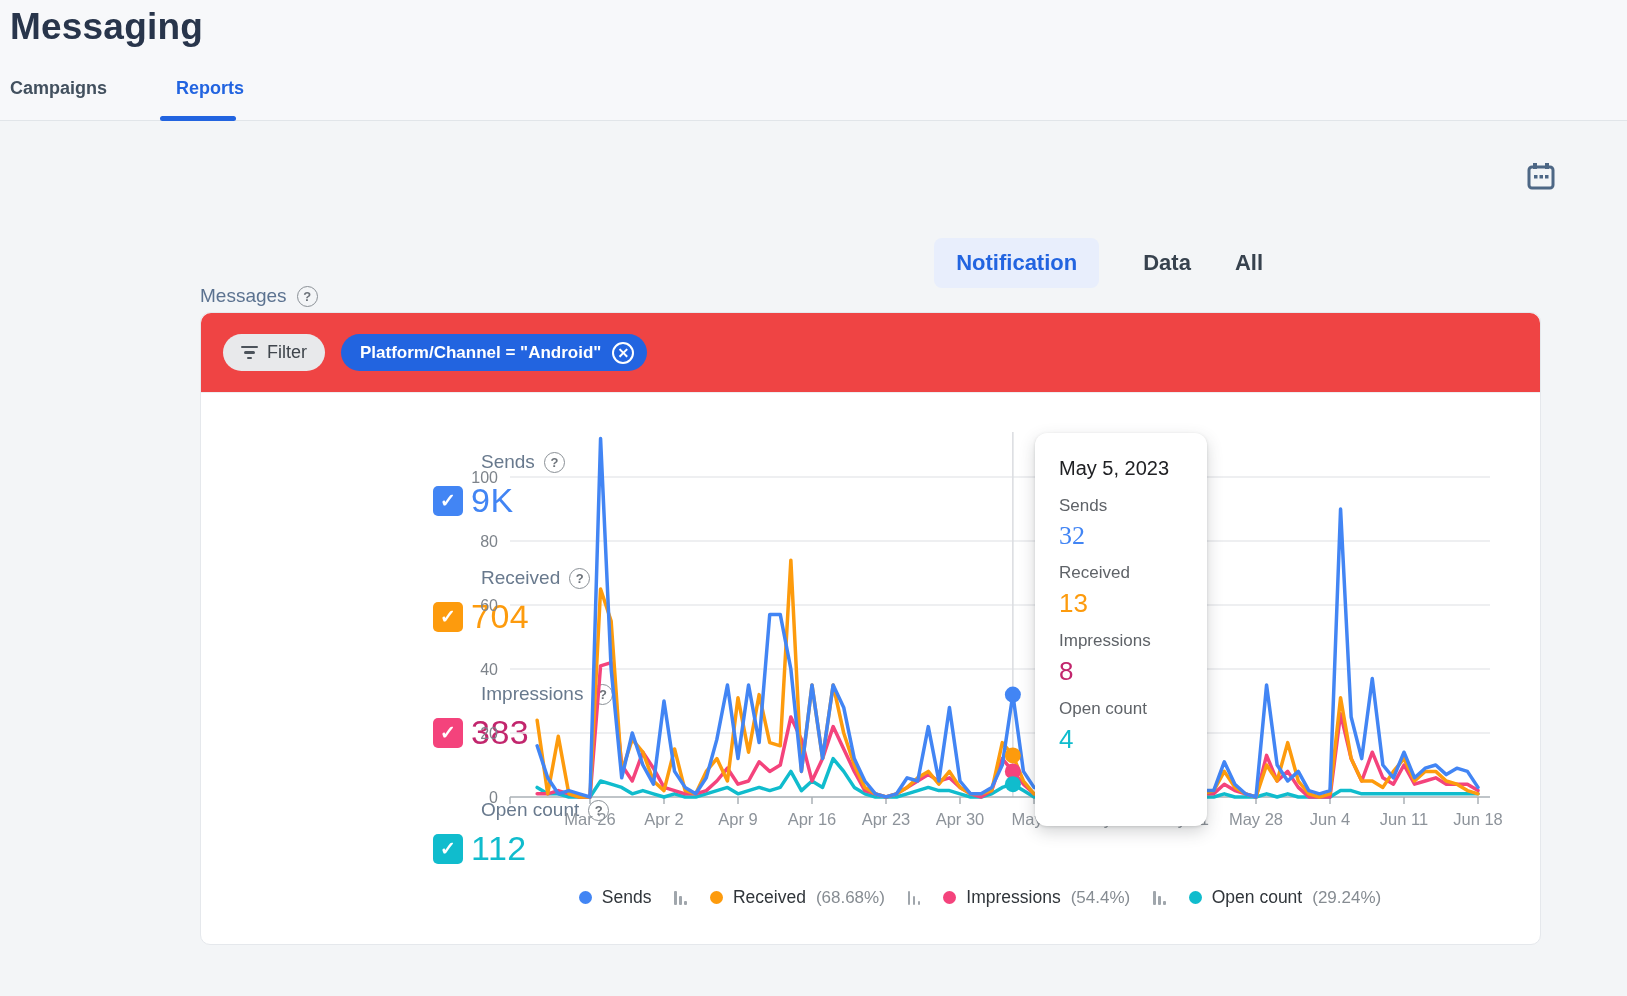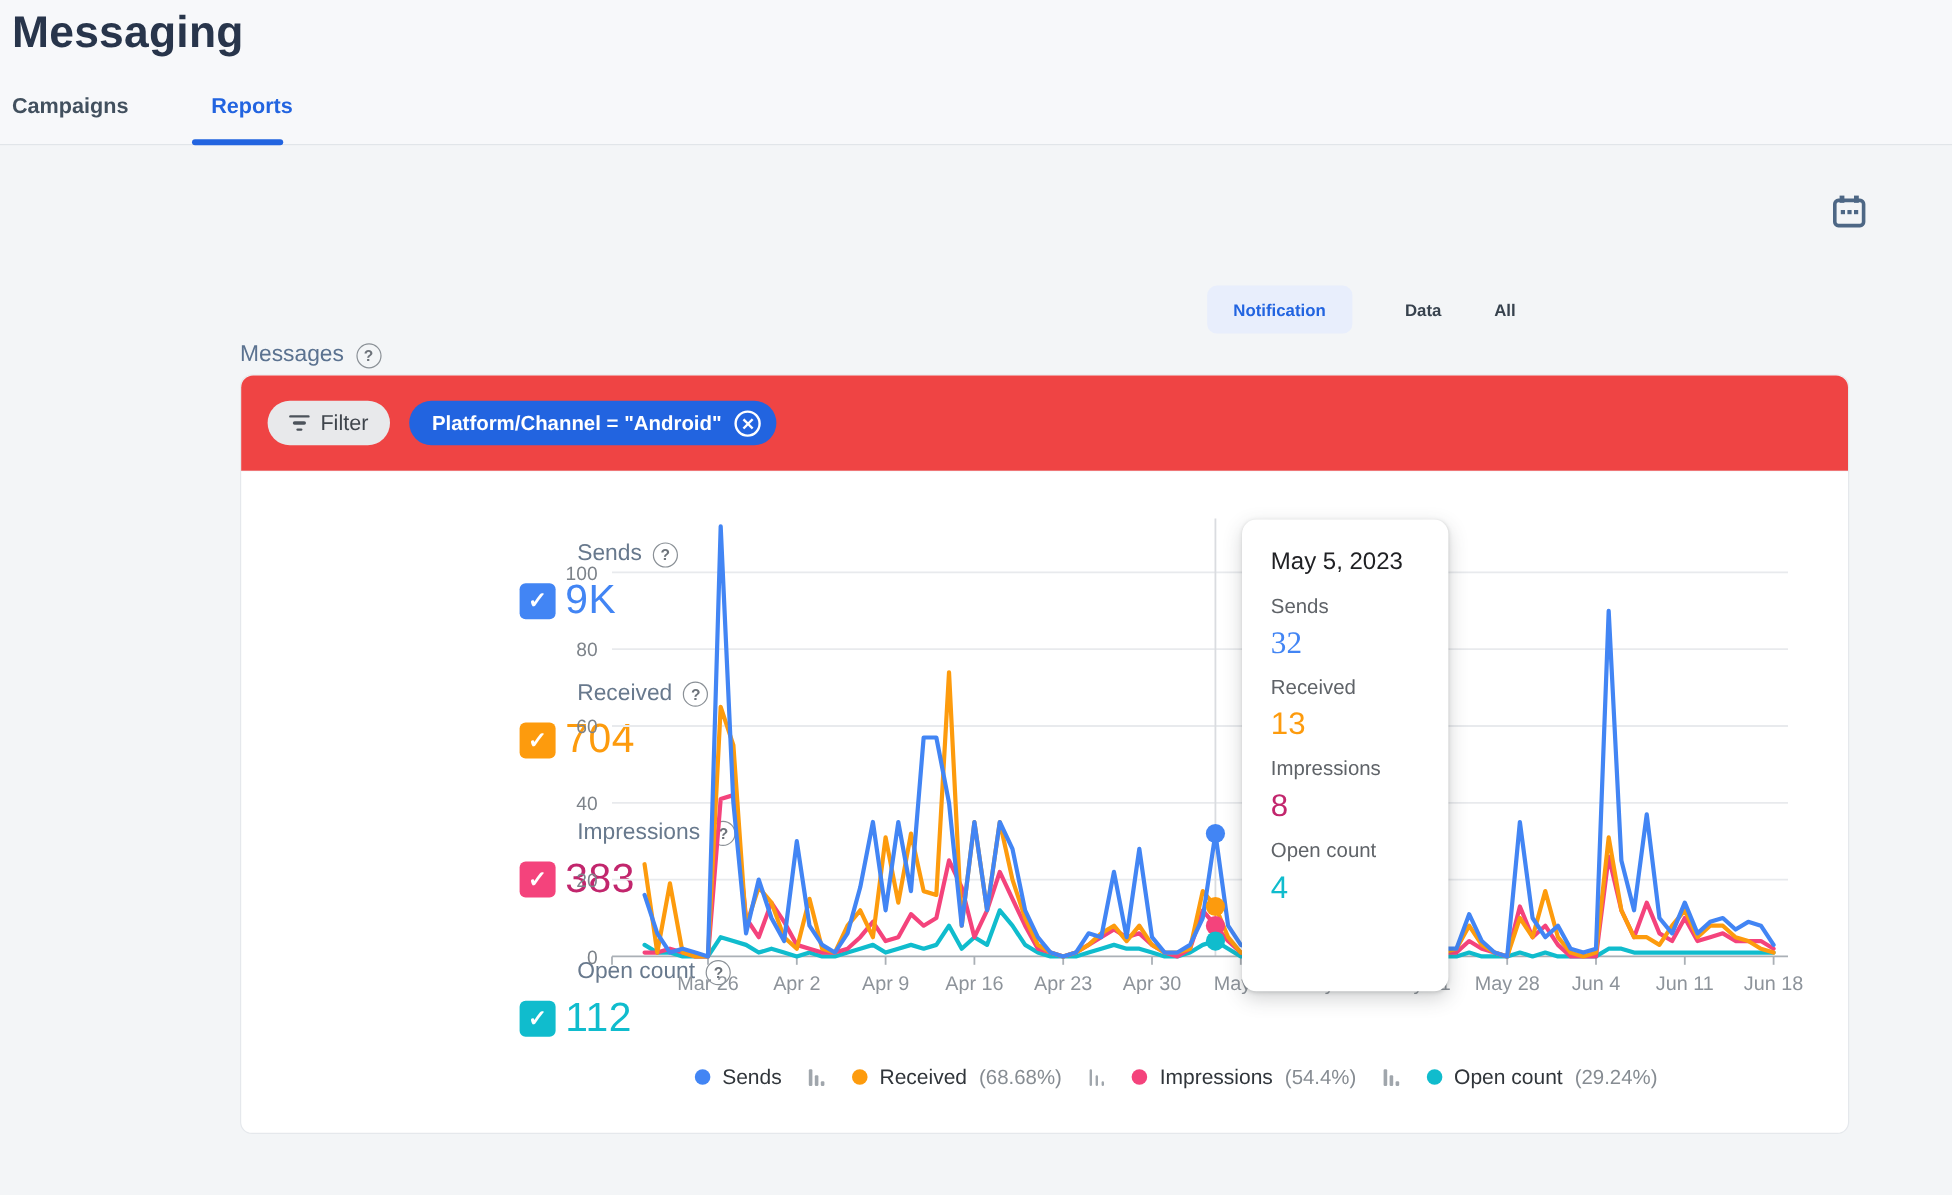--- a/index.html
+++ b/index.html
@@ -14,21 +14,21 @@
   .tab-campaigns { left:10px; color:#42505e; }
   .tab-reports { left:176px; color:#2264e0; }
   .tab-underline { position:absolute; left:160px; top:116px; width:76px; height:5px; border-radius:4px; background:#2264e0; }
 
   .calendar-btn { position:absolute; left:1524px; top:160px; width:34px; height:34px; cursor:pointer; }
 
   
   .section-label { position:absolute; left:200px; top:248px; display:flex; align-items:center; gap:10px; font-size:19px; color:#5b7290;margin-top:37px; }
   .help-icon { display:inline-flex; width:21px; height:21px; border:1.5px solid #8a9096; border-radius:50%; color:#6d737a; font-size:13px; font-weight:700; align-items:center; justify-content:center; cursor:pointer; }
   .view-toggle { position:absolute; right:92px; top:238px; display:flex; align-items:center; gap:44px; }
-  .view-opt { font-size:14px; font-weight:700; color:#37424e; cursor:pointer; }
+  .view-opt { font-size:22px; font-weight:700; color:#37424e; cursor:pointer; }
   .view-opt.active { background:#e8eefc; color:#2264e0; border-radius:8px; padding:12px 22px; }
 
   
   .card { position:absolute; left:200px; top:312px; width:1341px; height:633px; background:#ffffff; border:1px solid #e5e8ec; border-radius:10px; }
   .filter-row { display:flex; align-items:center; gap:16px; height:80px; padding-left:22px; background:#ef4444; border-bottom:1px solid #edeef1; border-radius:10px 10px 0 0; }
   .filter-btn { display:flex; align-items:center; gap:9px; height:37px; padding:0 18px; background:#e8e9eb; border-radius:19px; cursor:pointer; }
   .filter-btn span.lbl { font-size:18px; color:#3f454c; }
   .funnel { display:flex; flex-direction:column; align-items:center; gap:3px; }
   .funnel i { display:block; height:2.5px; background:#4c535b; border-radius:2px; }
   .funnel i:nth-child(1){ width:17px; } .funnel i:nth-child(2){ width:11px; } .funnel i:nth-child(3){ width:5px; }

